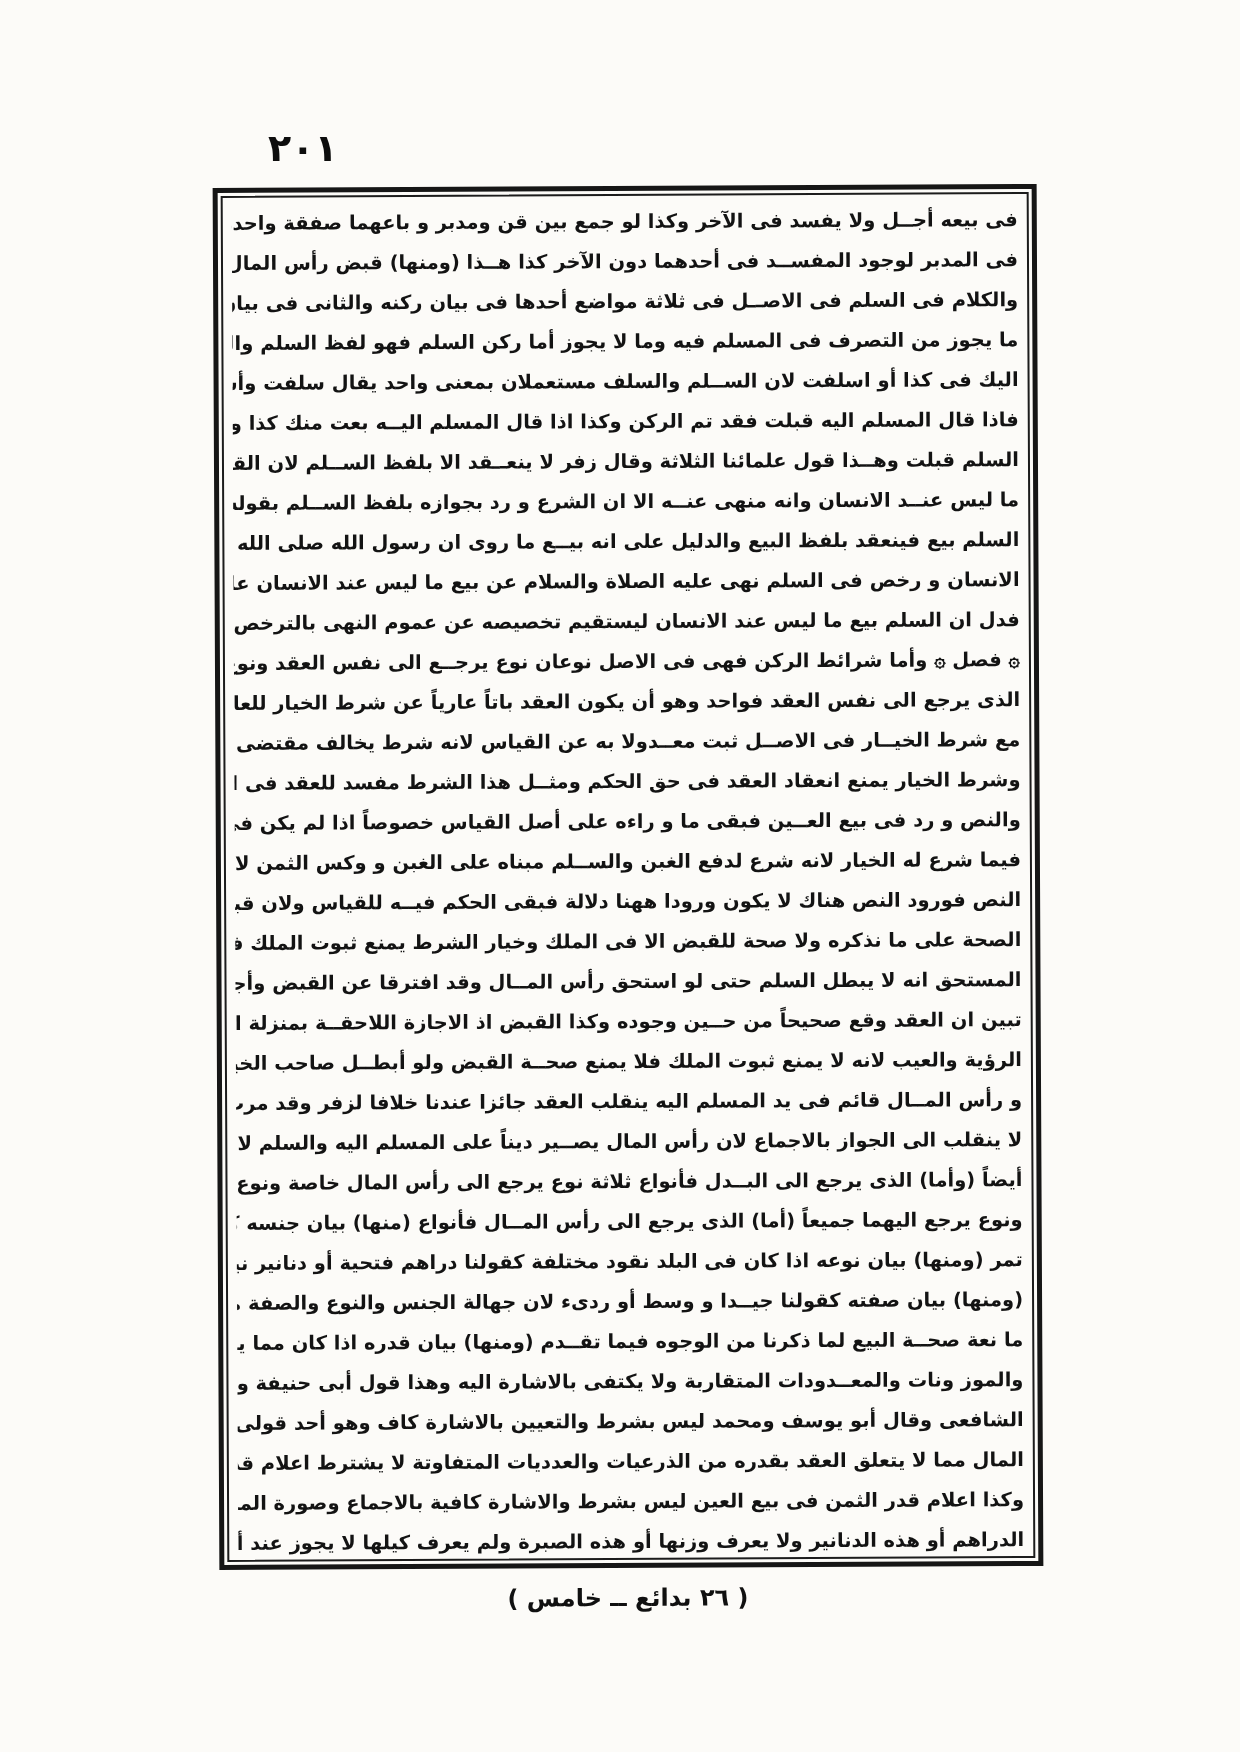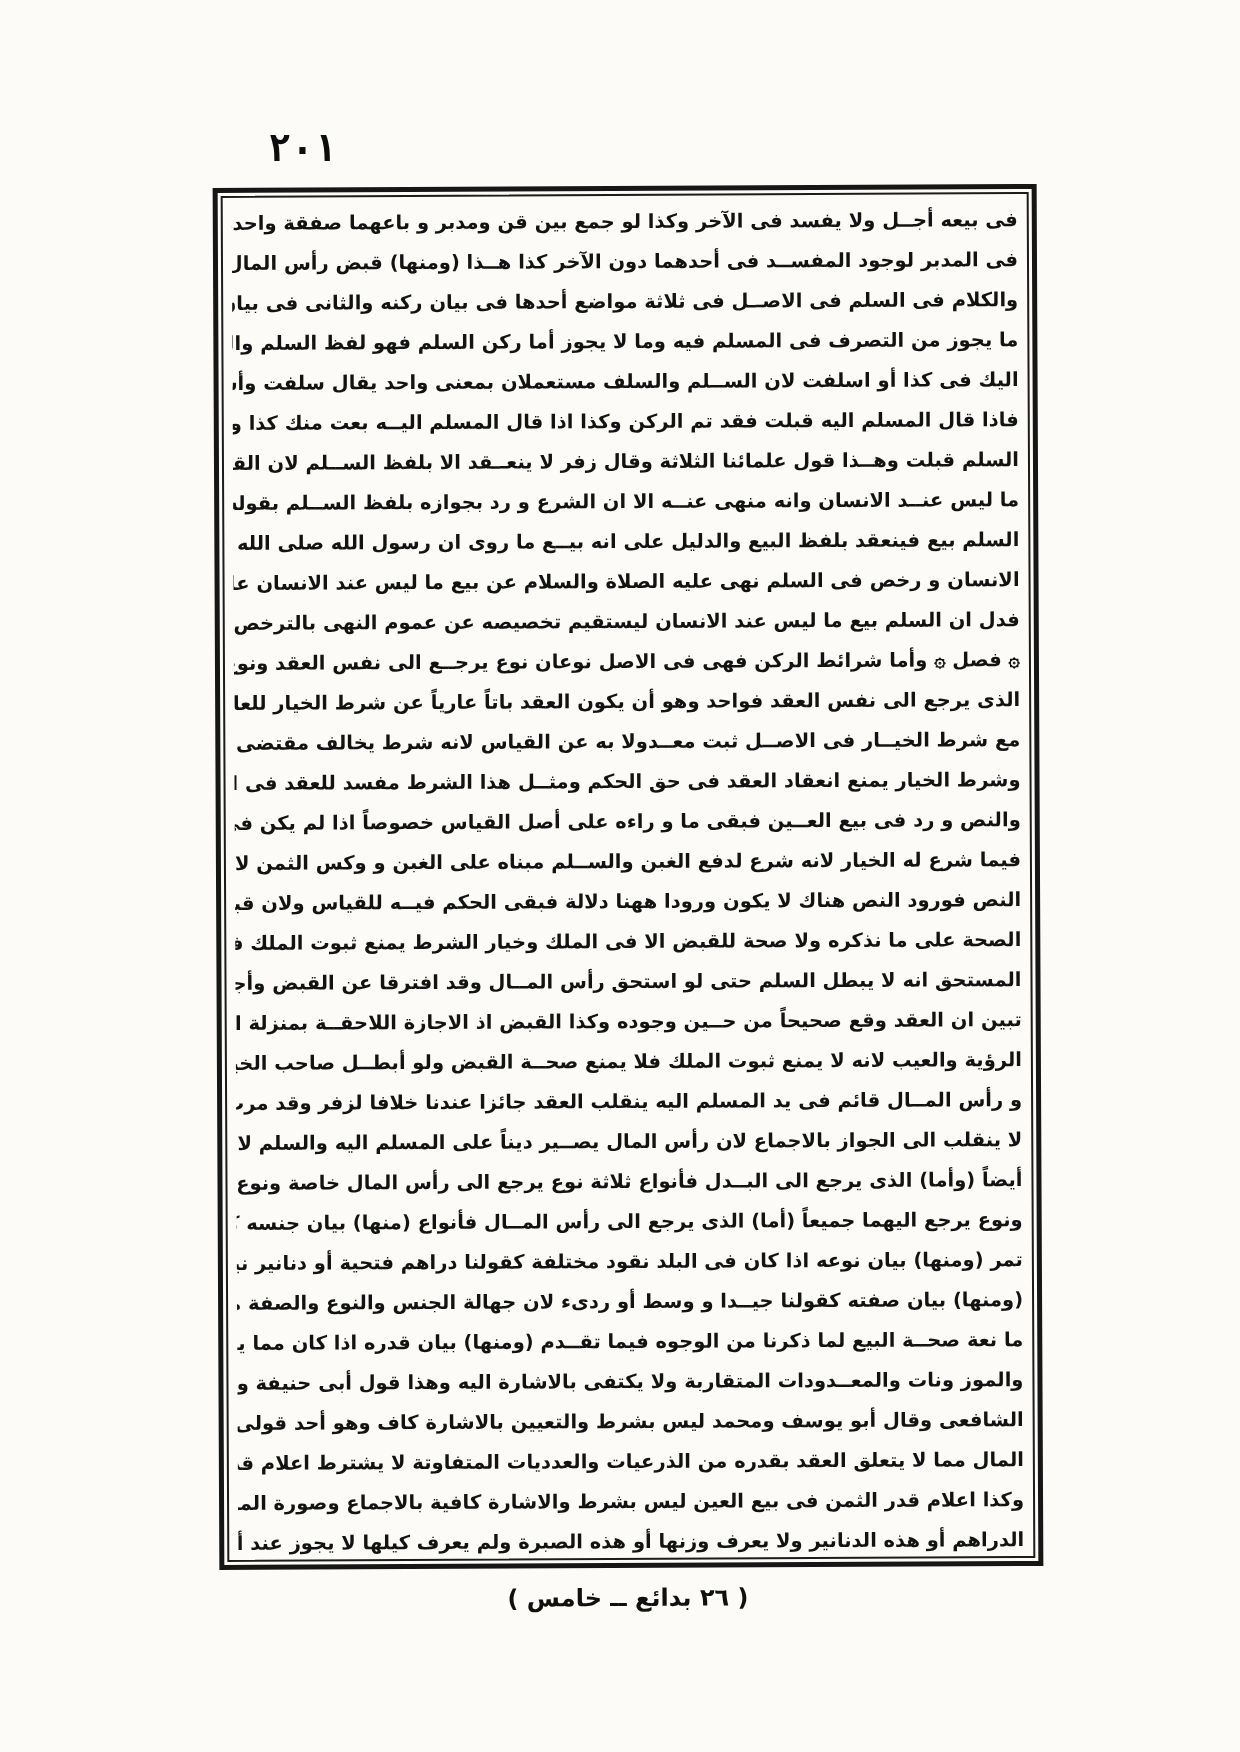--- a/index.html
+++ b/index.html
@@ -16,21 +16,20 @@
     background:#fcfbf8;
   }
   .page-number{
     position:absolute;
     top:126px;left:268px;
     font-size:38px;
     font-weight:700;
     letter-spacing:2px;
     color:#0d0d0d;
     direction:rtl;
-    font-family:Liberation Mono, monospace;
   }
   .text-frame{
     position:absolute;
     left:216px;top:186px;
     width:824px;height:1382px;
     border:5px solid #161616;
     transform:rotate(-0.28deg);
     box-sizing:border-box;
     background:#fcfbf8;
   }

